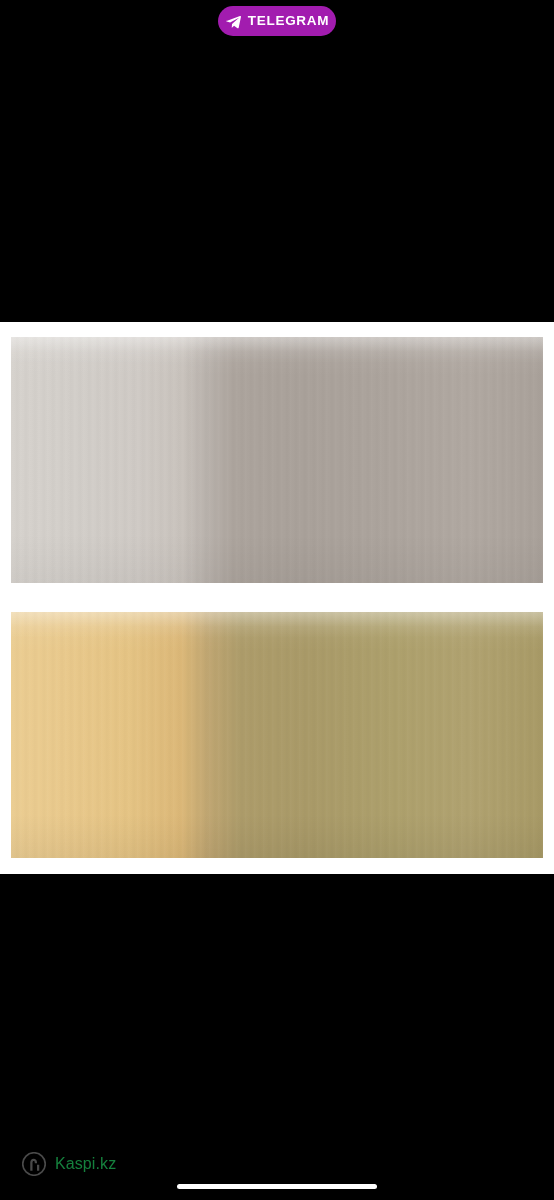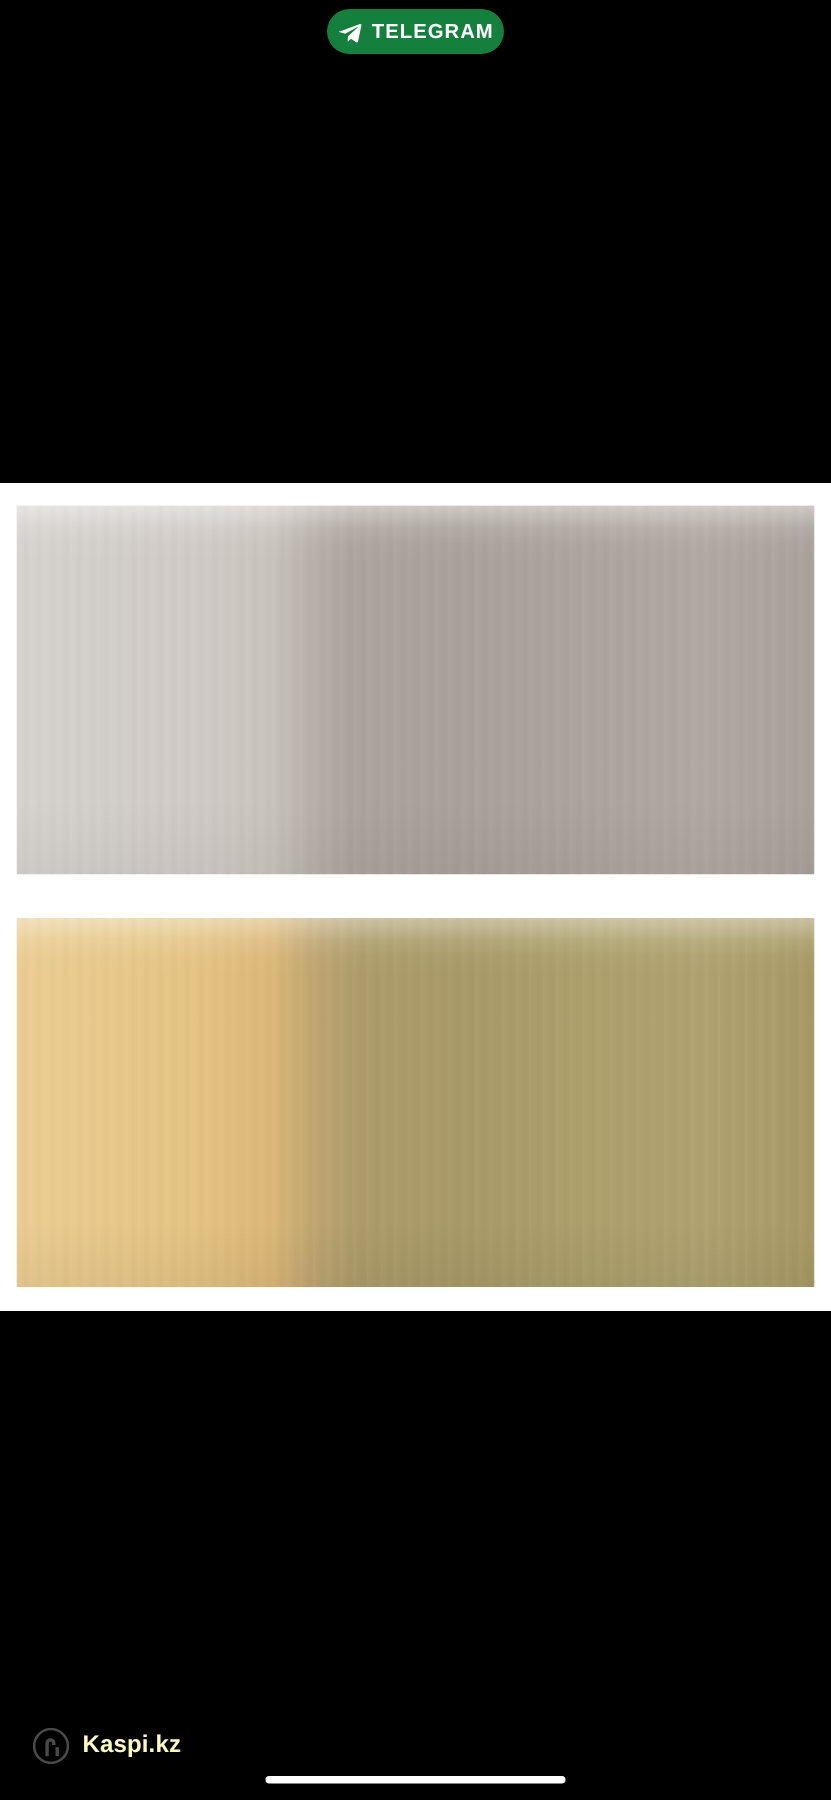--- a/index.html
+++ b/index.html
@@ -21,21 +21,21 @@
     overflow: hidden;
   }
 
   
   .telegram-badge {
     position: absolute;
     left: 218px;
     top: 6px;
     width: 118px;
     height: 30px;
-    background: #15803d;
+    background: #a21caf;
     border-radius: 15px;
     display: flex;
     align-items: center;
     justify-content: center;
     gap: 6px;
     padding: 0 10px;
     cursor: pointer;
     z-index: 30;
   }
   .telegram-badge .tg-icon {
@@ -168,23 +168,23 @@
     gap: 9px;
     z-index: 20;
   }
   .watermark .wm-logo {
     width: 24px;
     height: 24px;
     display: block;
     flex: 0 0 auto;
   }
   .watermark .wm-text {
-    color: #fef9c3;
+    color: #15803d;
     font-size: 16px;
-    font-weight: bold;
+    font-weight: normal;
     line-height: 1;
     letter-spacing: 0.1px;
     white-space: nowrap;
   }
 
   
   .home-indicator {
     position: absolute;
     left: 177px;
     top: 1184px;

